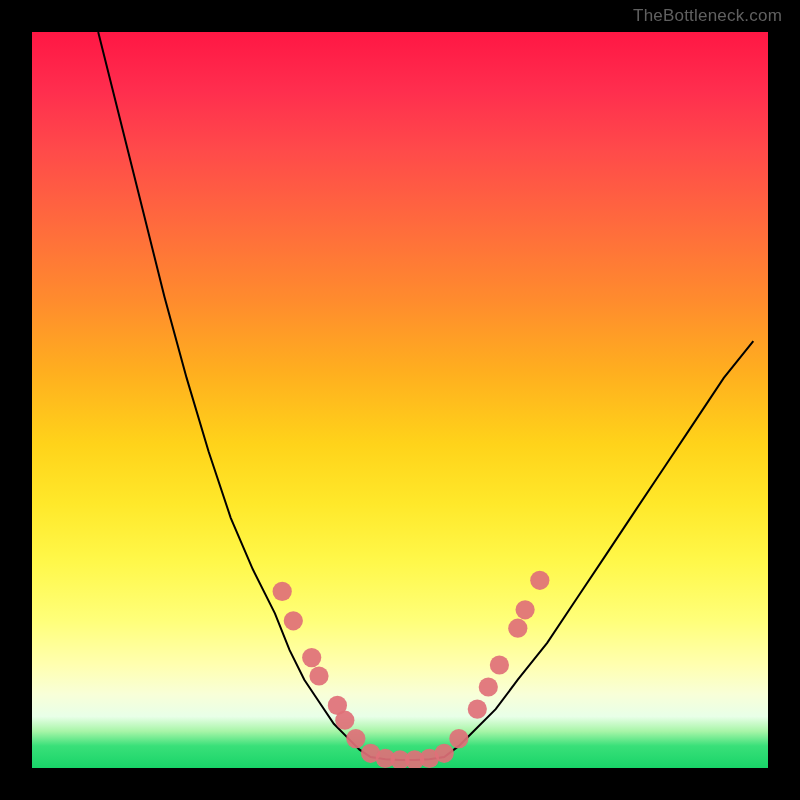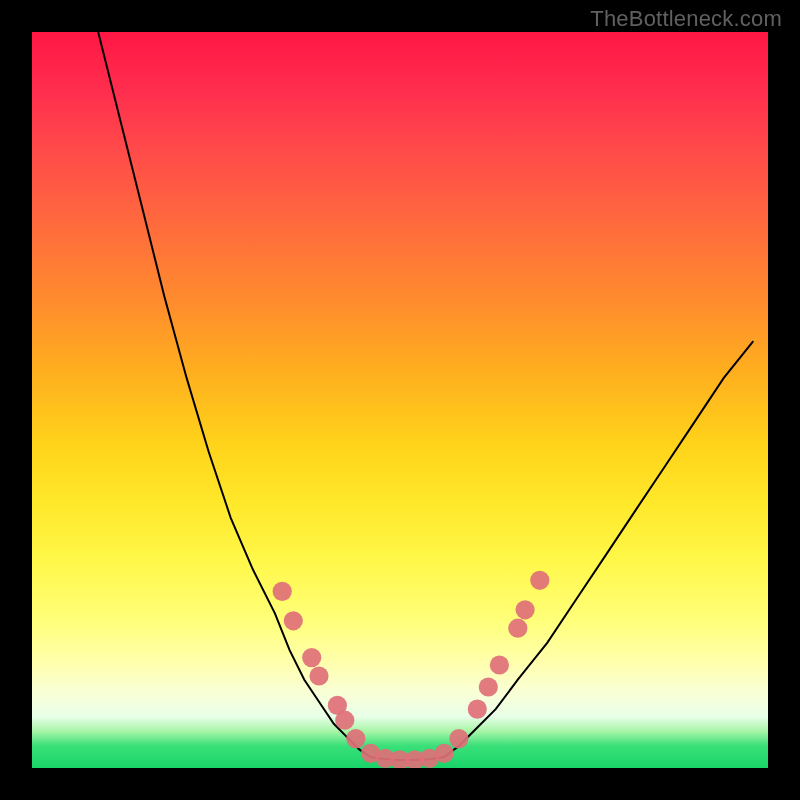--- a/index.html
+++ b/index.html
@@ -43,21 +43,21 @@
       #39e079 97%,
       #18d468 100%
     );
     box-sizing: border-box;
   }
   .watermark {
     position: absolute;
     top: 6px;
     right: 18px;
     color: #606060;
-    font-size: 22px;
+    font-size: 17px;
     font-weight: 400;
     letter-spacing: 0.2px;
     user-select: none;
   }
   svg.overlay {
     position: absolute;
     left: 0;
     top: 0;
     width: 736px;
     height: 736px;

